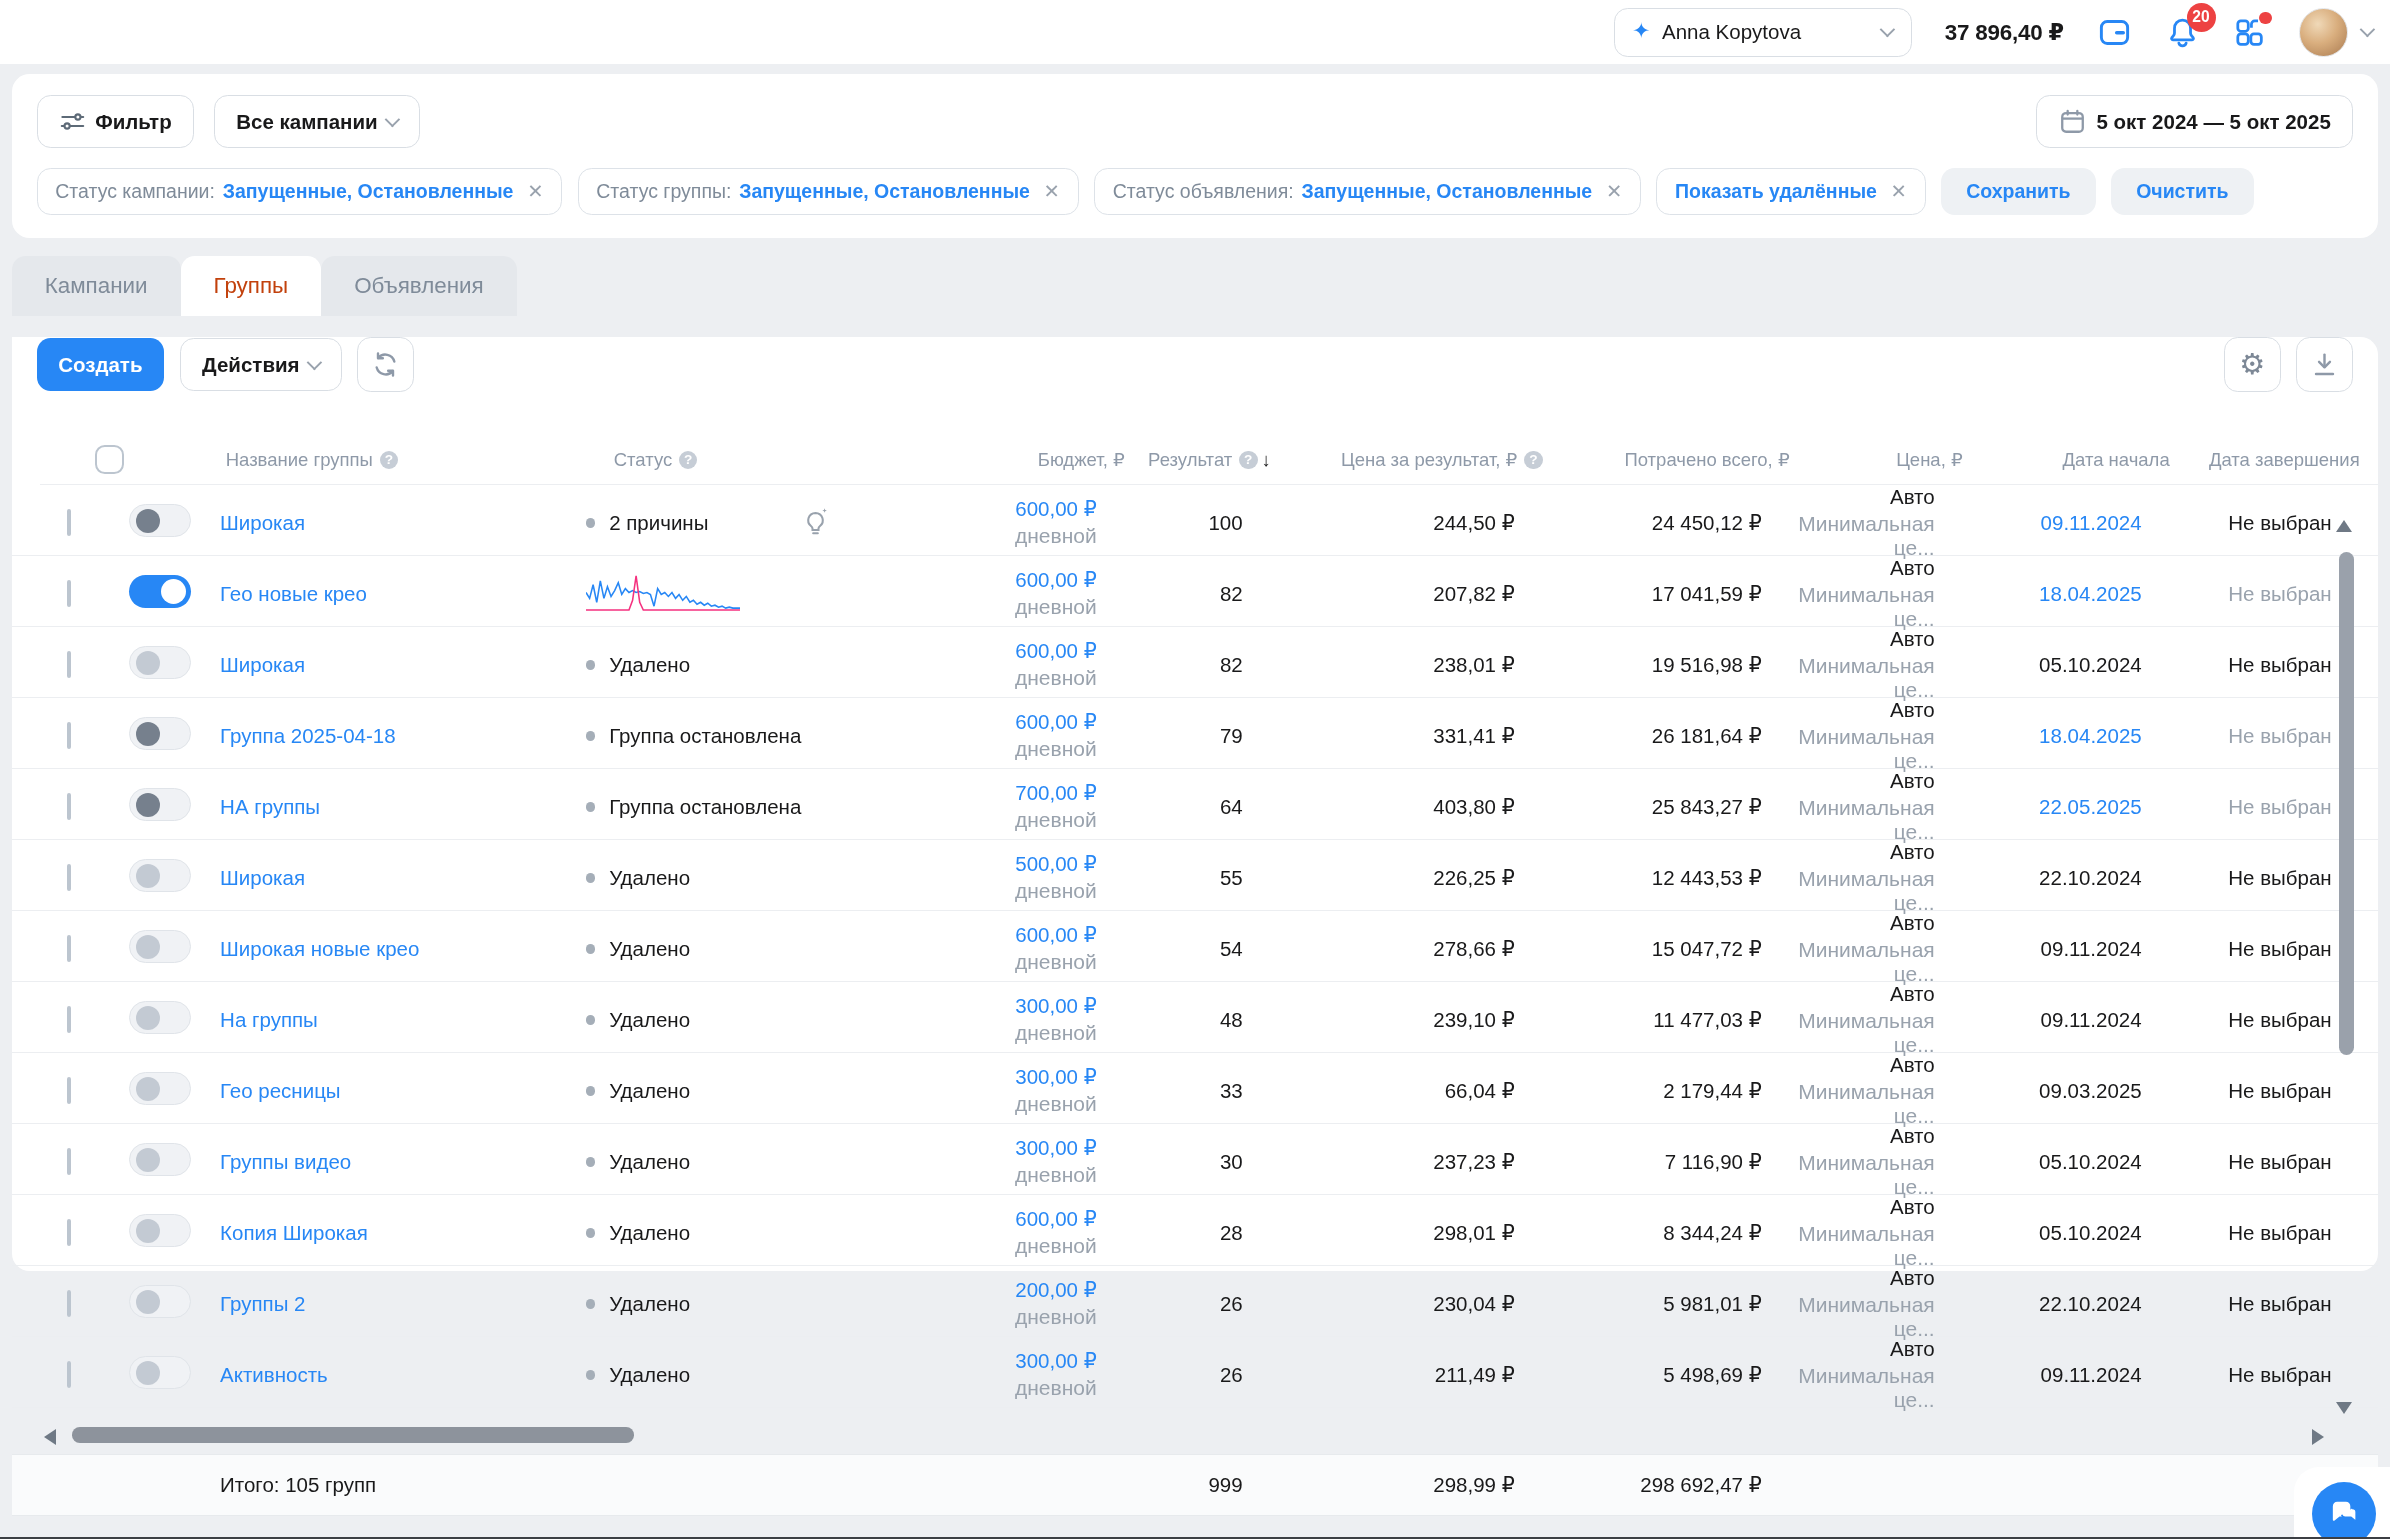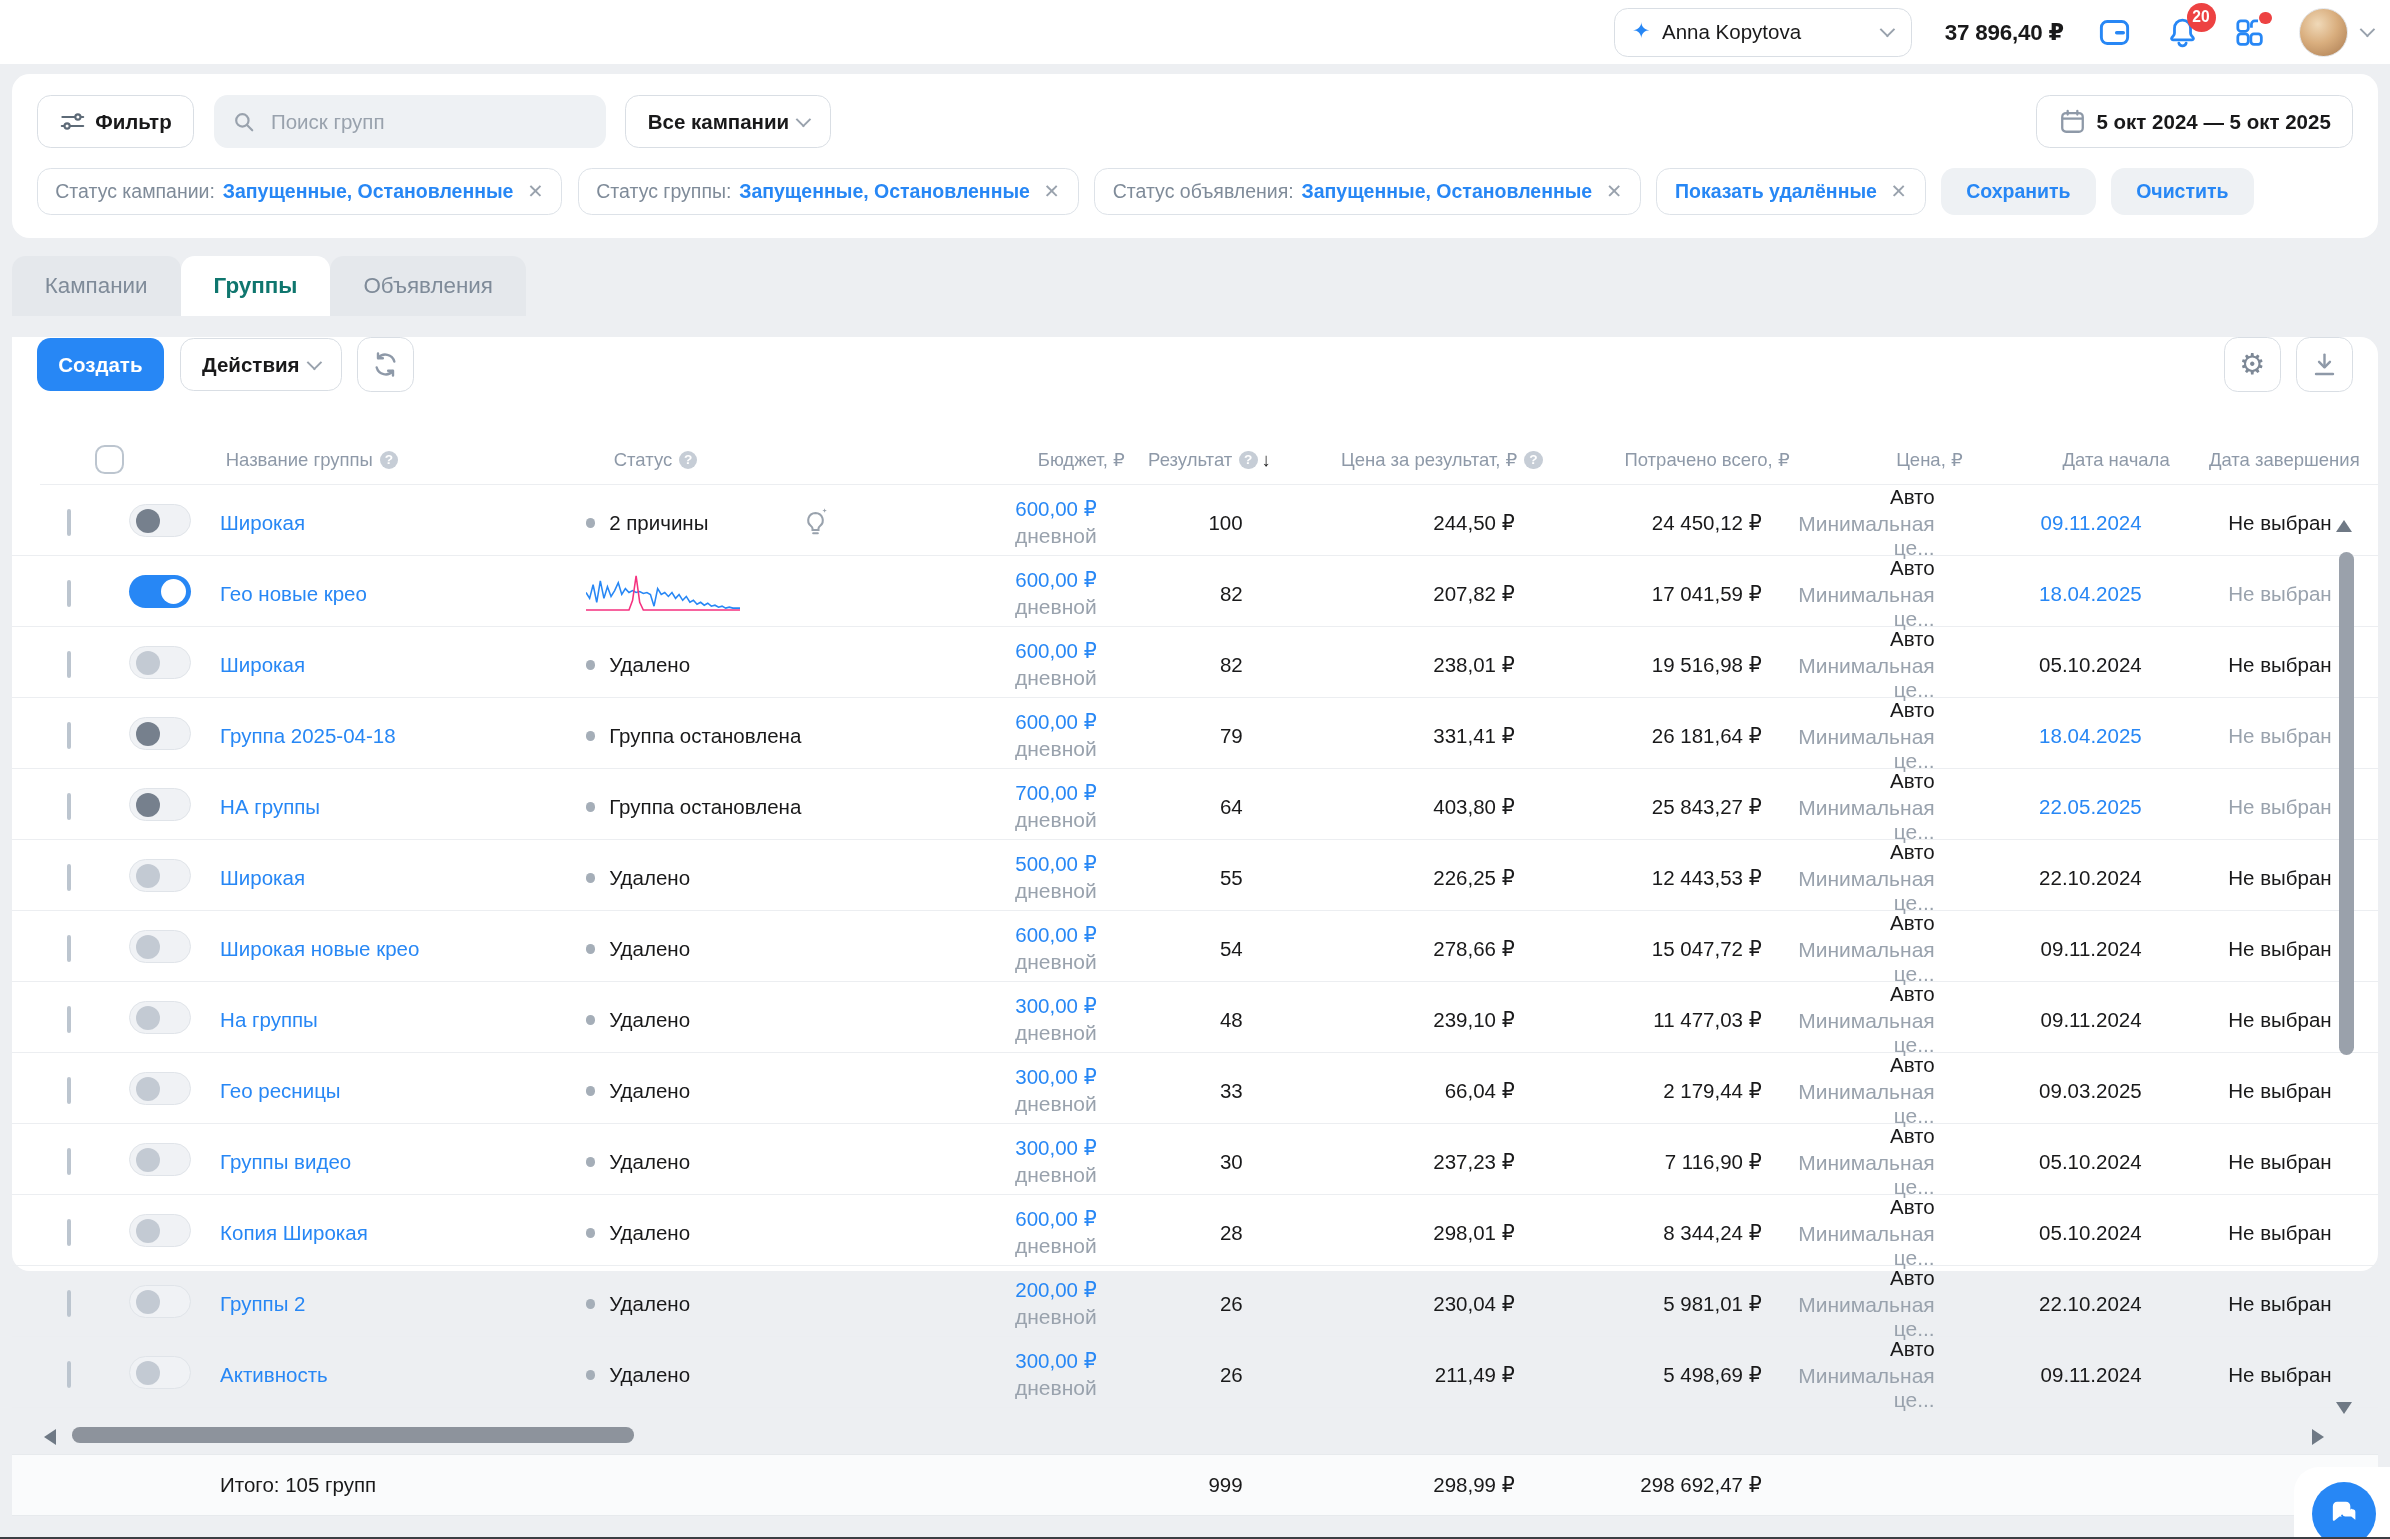--- a/index.html
+++ b/index.html
@@ -32,21 +32,21 @@
   .chips-row{display:flex;align-items:center;gap:15.6px;margin-top:19.5px;}
   .chip{height:47px;border:1px solid #dde2e8;border-radius:13.7px;display:inline-flex;align-items:center;gap:7.8px;padding:0 17.6px;box-sizing:border-box;font-size:19.5px;background:#fff;}
   .chip-label{color:#7f8b99;}
   .chip-label:empty{display:none;}
   .chip-value{color:#2787f5;font-weight:600;}
   .chip-x{color:#99a2ad;font-size:19.5px;margin-left:5.9px;cursor:pointer;}
   .chip-btn{height:47px;border-radius:13.7px;background:#eef1f4;color:#2787f5;font-weight:600;font-size:19.5px;display:inline-flex;align-items:center;padding:0 25px;cursor:pointer;}
 
   .tabs{display:flex;margin:17.6px 11.7px 0;align-items:flex-end;}
   .tab{height:60px;display:flex;align-items:center;padding:0 33px;border-radius:13.7px 13.7px 0 0;font-size:22.4px;color:#7f8b99;background:#e5e8ec;cursor:pointer;font-weight:500;}
-  .tab.active{background:#fff;color:#0f766e;font-weight:700;text-align:center;}
+  .tab.active{background:#fff;color:#c2410c;font-weight:400;text-align:center;}
 
   .main-card{position:relative;margin:0 11.7px;background:#fff;border-radius:0 17.6px 17.6px 17.6px;height:934px;box-sizing:border-box;}
   .toolbar{display:flex;align-items:center;margin:21.5px 25px 0;gap:15.6px;}
   .btn.primary{background:#2787f5;color:#fff;font-weight:600;border:none;}
   .sq-btn{width:55px;height:53px;border:1px solid #d9dee4;border-radius:13.7px;background:#fff;display:flex;align-items:center;justify-content:center;cursor:pointer;}
   .gear-glyph{font-size:29px;color:#7d8896;line-height:1;}
 
   .thead,.trow,.tfoot{display:grid;grid-template-columns:33px 98px 341px 302px 256px 146px 272px 247px 173px 207px 190px;align-items:center;padding-left:55px;}
   .thead{margin-top:43px;height:49px;color:#8e99a8;font-size:18.5px;border-bottom:1px solid #eceef1;margin-left:28px;}
   .th{display:flex;align-items:center;}
@@ -139,29 +139,20 @@
     <div class="btn outline">
       <span>
         <svg viewBox="0 0 24 24" width="27" height="27" fill="none" stroke="#5d6a77" stroke-width="1.9" stroke-linecap="round">
             <path d="M3 8h11M20 8h1.5M2.5 16h2M10 16h11.5"></path>
             <circle cx="16.8" cy="8" r="2.3"></circle>
             <circle cx="7.2" cy="16" r="2.3"></circle>
           </svg>
       </span>
       <span>Фильтр</span>
     </div>
-    <div class="search">
-      <span>
-        <svg viewBox="0 0 24 24" width="26" height="26">
-            <circle cx="10.5" cy="10.5" r="5.7" fill="none" stroke="#99a2ad" stroke-width="2"></circle>
-            <path d="M15 15l4.6 4.6" stroke="#99a2ad" stroke-width="2" stroke-linecap="round"></path>
-          </svg>
-      </span>
-      <input type="text" placeholder="Поиск групп" style="">
-    </div>
     <div class="btn outline">
       <span>Все кампании</span>
       <span class="chev"></span>
     </div>
     <div class="spacer"></div>
     <div class="btn outline">
       <span>
         <svg viewBox="0 0 24 24" width="29" height="29" fill="none" stroke="#8e99a8" stroke-width="1.9">
             <rect x="3.5" y="5" width="17" height="15.5" rx="3.2"></rect>
             <path d="M3.5 9.6h17"></path>

